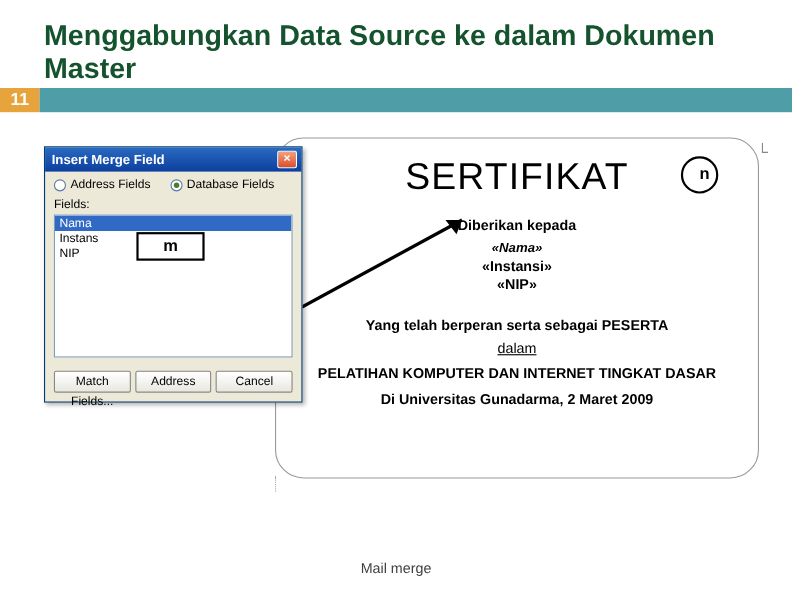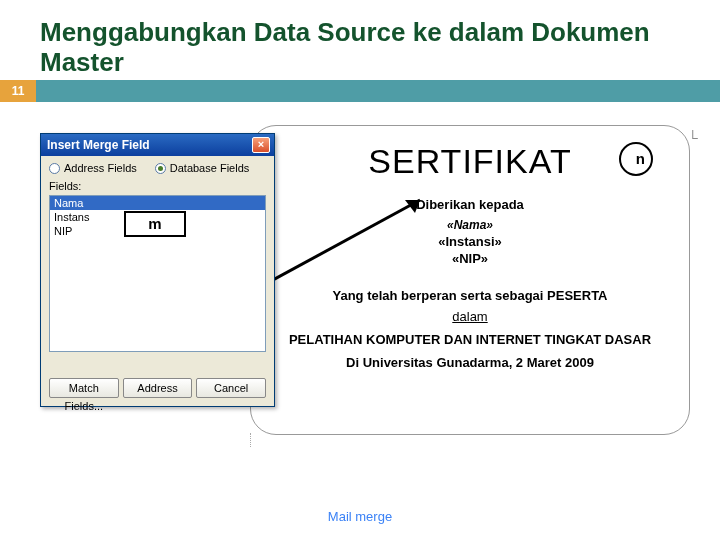--- a/index.html
+++ b/index.html
@@ -22,21 +22,21 @@
     font-weight: 700;
   }
   .slide-num-bar {
     position: absolute;
     left: 0;
     top: 80px;
     width: 36px;
     height: 22px;
     background: #e7a33c;
     color: #fff;
-    font-size: 12px;
+    font-size: 16px;
     font-weight: bold;
     text-align: center;
     line-height: 22px;
   }
   .teal-bar {
     position: absolute;
     left: 36px;
     top: 80px;
     right: 0;
     height: 22px;
@@ -138,30 +138,30 @@
   .radio-row { display: flex; gap: 18px; margin-bottom: 6px; align-items: center; }
   .radio { display: inline-flex; align-items: center; gap: 4px; }
   .radio-circle {
     width: 11px; height: 11px; border: 1px solid #5a7aa5; border-radius: 50%; background: #fff;
     display: inline-flex; align-items: center; justify-content: center;
   }
   .radio-dot { width: 5px; height: 5px; border-radius: 50%; background: #4a7d2b; }
   .fields-box {
     border: 1px solid #7f9db9;
     background: #fff;
-    height: 157px;
+    height: 130px;
     overflow: hidden;
   }
   .field-item { padding: 1px 4px; font-size: 11px; }
   .field-item.selected { background: #316ac5; color: #fff; }
   .dlg-buttons {
     display: flex;
     gap: 4px;
     justify-content: space-between;
-    margin-top: 26px;
+    margin-top: 12px;
   }
   .dlg-btn {
     flex: 1;
     height: 20px;
     border: 1px solid #888;
     background: linear-gradient(#fff,#e8e8e0);
     font-size: 11px;
     border-radius: 2px;
     text-align: center;
     line-height: 18px;
@@ -195,21 +195,21 @@
     border-left: 1px dotted #aaa;
     height: 14px;
   }
   .footer {
     position: absolute;
     bottom: 16px;
     left: 0;
     right: 0;
     text-align: center;
     font-size: 13px;
-    color: #3b82f6;
+    color: #404040;
   }
 </style>
 </head>
 <body>
 
 <div class="header">
   <div class="title">Menggabungkan Data Source ke dalam Dokumen Master</div>
 </div>
 <div class="slide-num-bar">11</div>
 <div class="teal-bar"></div>

